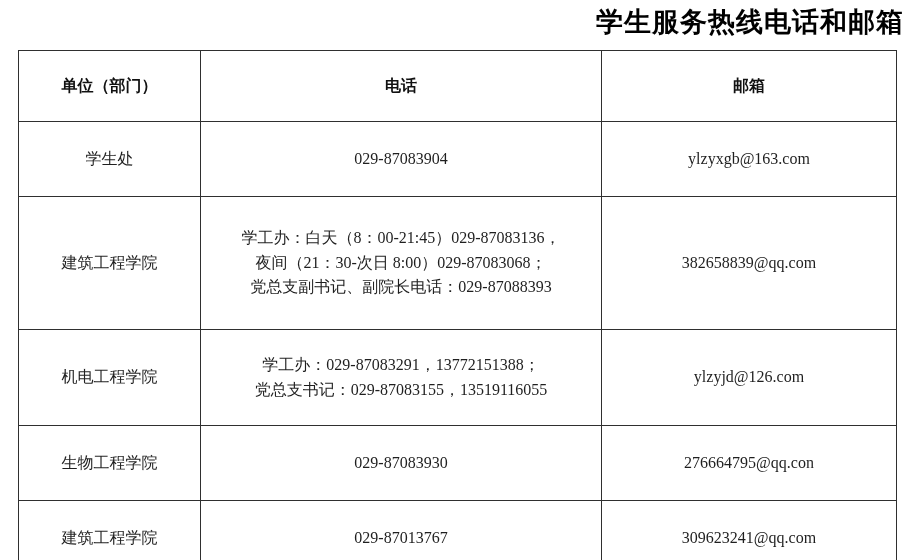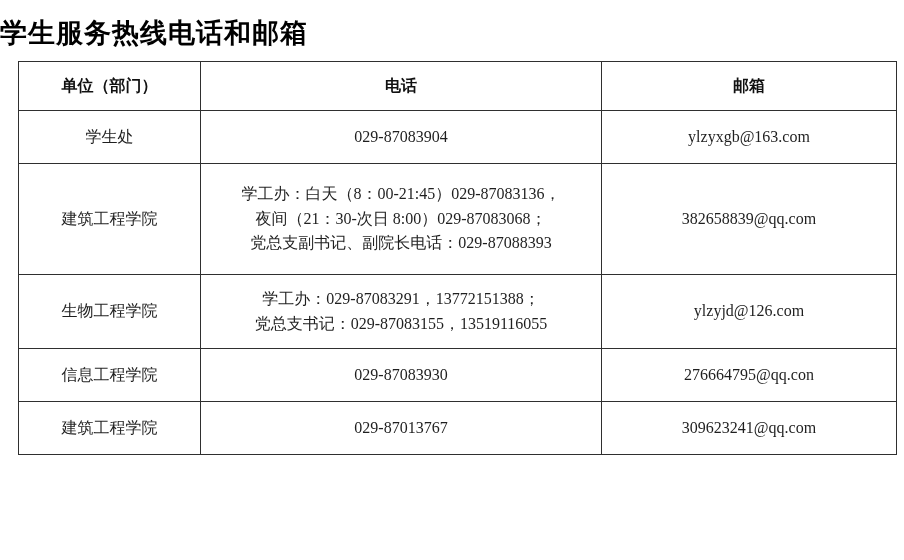--- a/index.html
+++ b/index.html
@@ -13,44 +13,44 @@
     color: #1c1c1c;
   }
   .page {
     width: 904px;
     height: 560px;
     position: relative;
     background: #ffffff;
   }
   .doc-title {
     margin: 0;
-    padding-top: 15px;
+    padding-top: 4px;
     height: 46px;
-    text-align: left;
+    text-align: right;
     font-size: 27px;
     font-weight: bold;
     letter-spacing: 1px;
     color: #000000;
   }
   table.contact-table {
     border-collapse: collapse;
     table-layout: fixed;
     margin-left: 18px;
     width: 878px;
     background: #ffffff;
   }
   table.contact-table col.c-dept  { width: 182px; }
   table.contact-table col.c-phone { width: 401px; }
   table.contact-table col.c-mail  { width: 295px; }
   table.contact-table th,
   table.contact-table td {
     border: 1px solid #2f2f2f;
     text-align: center;
     vertical-align: middle;
-    padding: 7px 4px;
+    padding: 18px 4px;
     font-size: 16px;
     line-height: 1.55;
     overflow: hidden;
     margin-top: 33px;
   }
   table.contact-table th {
     font-weight: bold;
     height: 34px;
     font-size: 16px;
     color: #111111;
@@ -104,33 +104,33 @@
             <div class="cell-line">学工办：白天（8：00-21:45）029-87083136，</div>
             <div class="cell-line">夜间（21：30-次日 8:00）029-87083068；</div>
             <div class="cell-line">党总支副书记、副院长电话：029-87088393</div>
           </td>
           <td>
             <div class="cell-line">382658839@qq.com</div>
           </td>
         </tr>
         <tr class="h2">
           <td>
-            <div class="cell-line">生物工程学院</div>
+            <div class="cell-line">机电工程学院</div>
           </td>
           <td>
             <div class="cell-line">学工办：029-87083291，13772151388；</div>
             <div class="cell-line">党总支书记：029-87083155，13519116055</div>
           </td>
           <td>
             <div class="cell-line">ylzyjd@126.com</div>
           </td>
         </tr>
         <tr class="h1">
           <td>
-            <div class="cell-line">信息工程学院</div>
+            <div class="cell-line">生物工程学院</div>
           </td>
           <td>
             <div class="cell-line">029-87083930</div>
           </td>
           <td>
             <div class="cell-line">276664795@qq.con</div>
           </td>
         </tr>
         <tr class="h1">
           <td>

